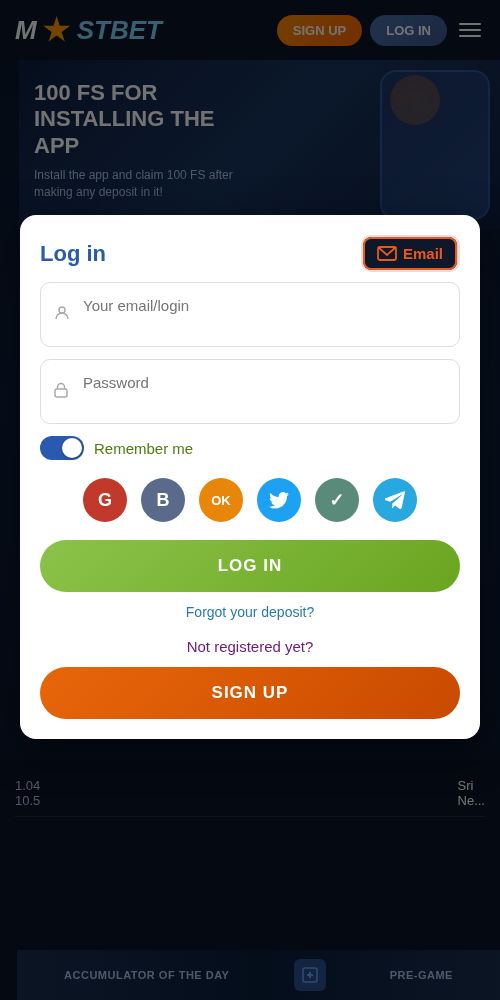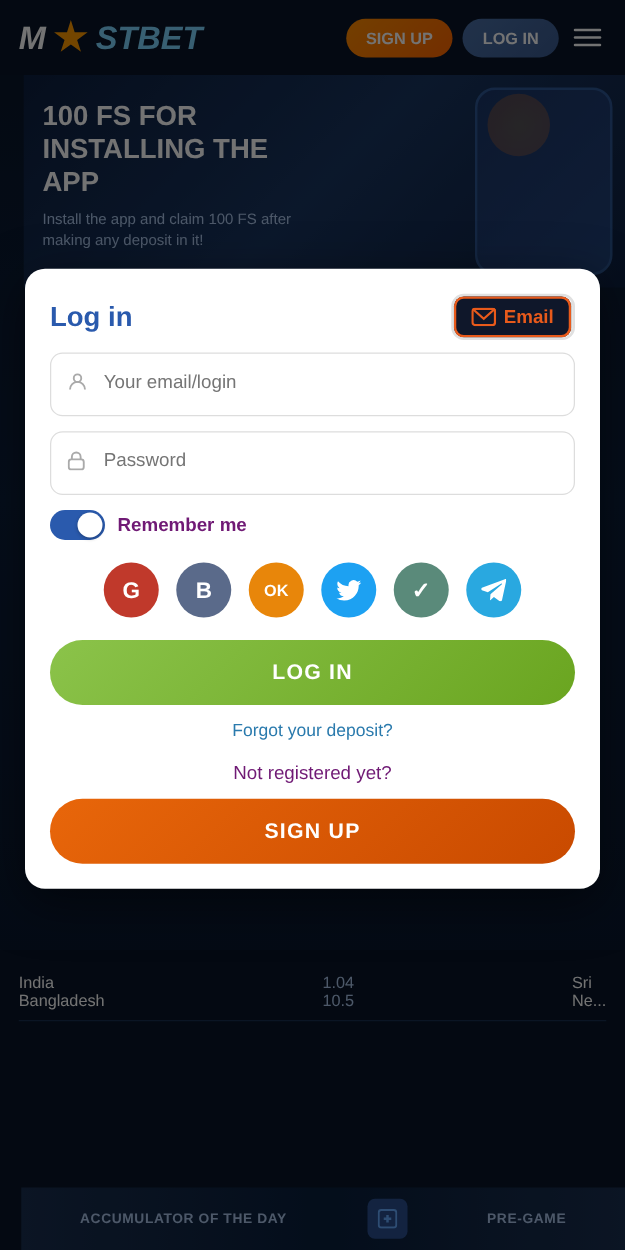--- a/index.html
+++ b/index.html
@@ -234,21 +234,21 @@
       padding: 0 20px;
     }
 
     .input-group {
       position: relative;
       margin-bottom: 12px;
     }
 
     .input-group input {
       width: 100%;
-      padding: 14px 14px 18px 42px;
+      padding: 14px 14px 32px 42px;
       border: 1.5px solid #ddd;
       border-radius: 10px;
       font-size: 15px;
       color: #888;
       outline: none;
       background: white;
     }
 
     .input-icon {
       position: absolute;
@@ -283,22 +283,22 @@
       border-radius: 50%;
       position: absolute;
       top: 2px;
       left: 22px;
       transition: left 0.2s;
       box-shadow: 0 1px 3px rgba(0,0,0,0.3);
     }
 
     .remember-label {
       font-size: 15px;
-      color: #701a75;
-      font-weight: 700;
+      color: #4d7c0f;
+      font-weight: 400;
     }
 
     .social-row {
       display: flex;
       justify-content: center;
       gap: 14px;
       margin-bottom: 18px;
     }
 
     .social-btn {
@@ -534,24 +534,20 @@
     <div class="not-registered">Not registered yet?</div>
 
     
     <button class="btn-signup-main">SIGN UP</button>
   </div>
 </div>
 
 <div class="bottom-area">
   <div class="scores-row">
     <div>
-      <div class="team-name">India</div>
-      <div class="team-name">Bangladesh</div>
-    </div>
-    <div>
       <div class="score-val">1.04</div>
       <div class="score-val">10.5</div>
     </div>
     <div>
       <div class="team-name">Sri</div>
       <div class="team-name">Ne...</div>
     </div>
   </div>
 
   <div class="accumulator-bar">

